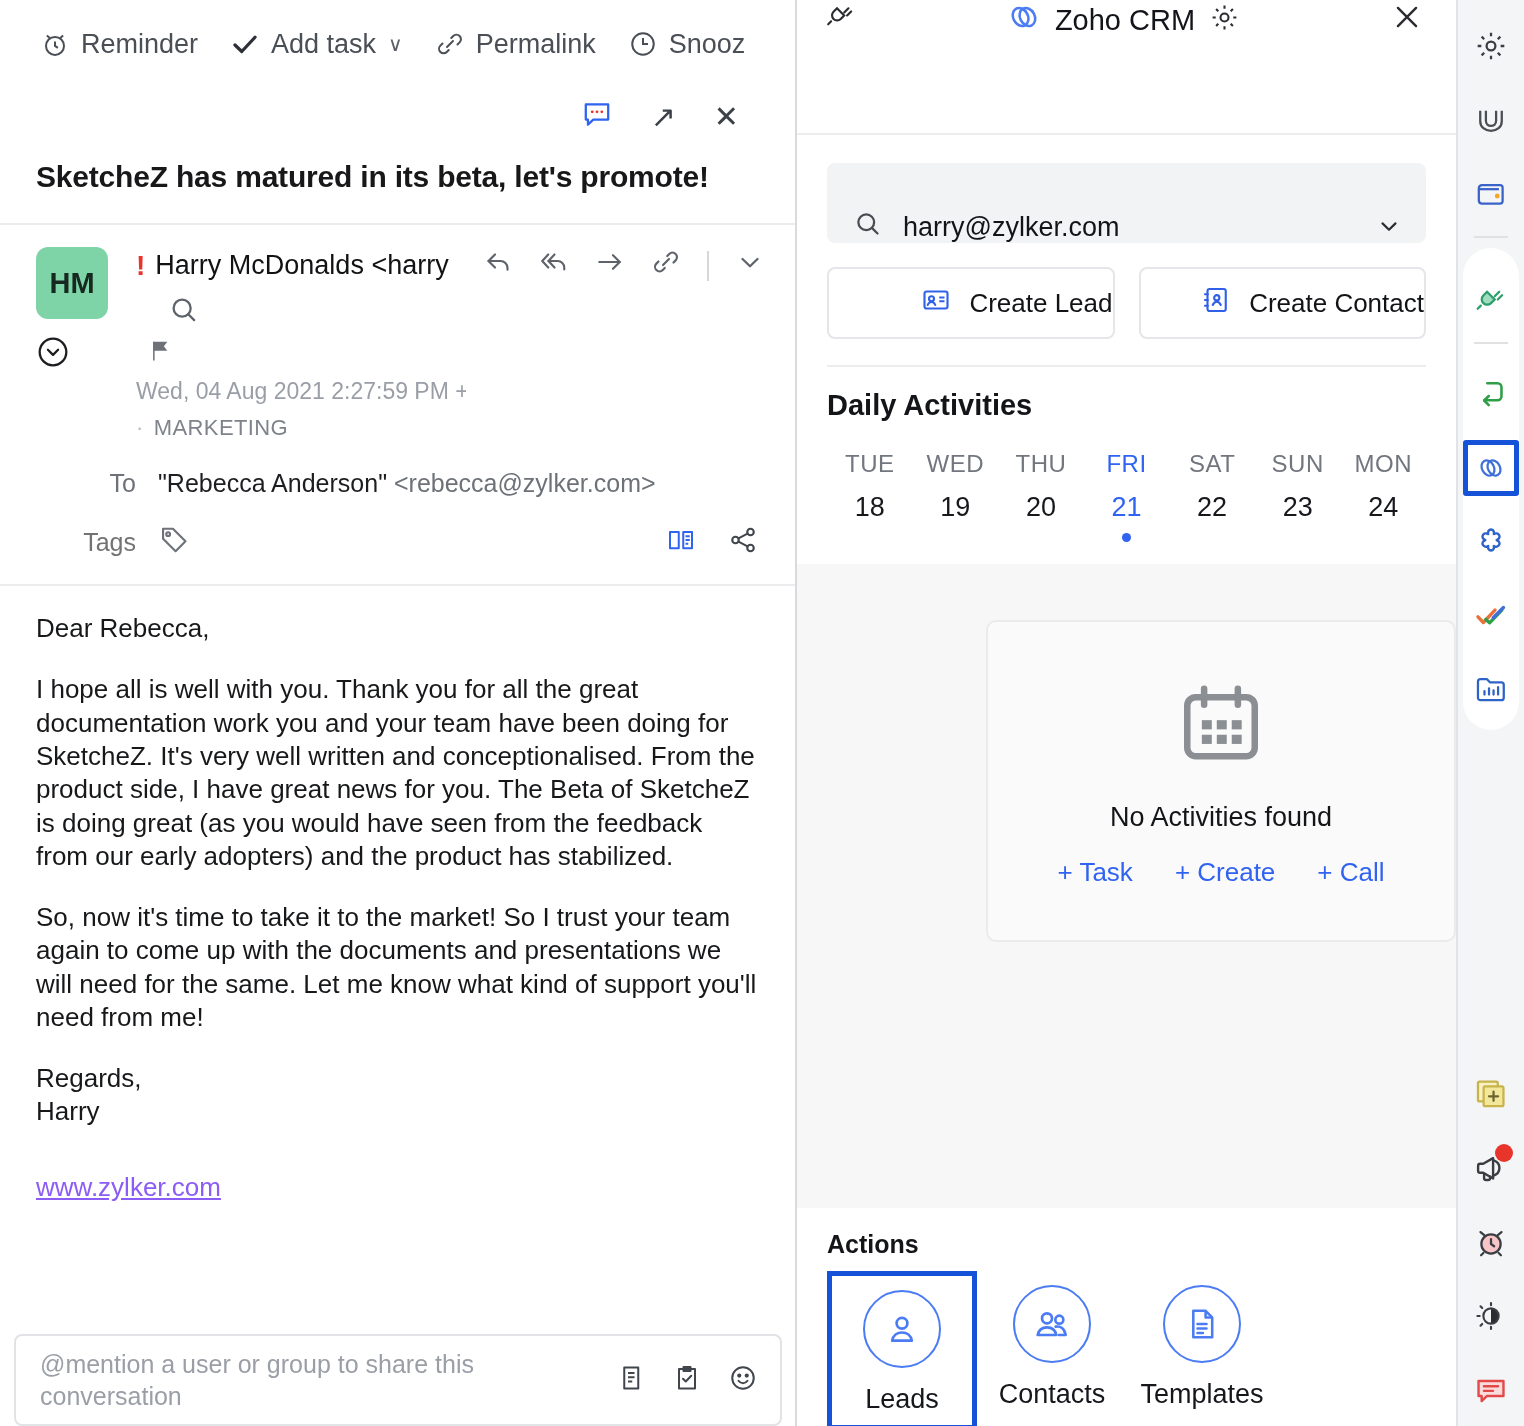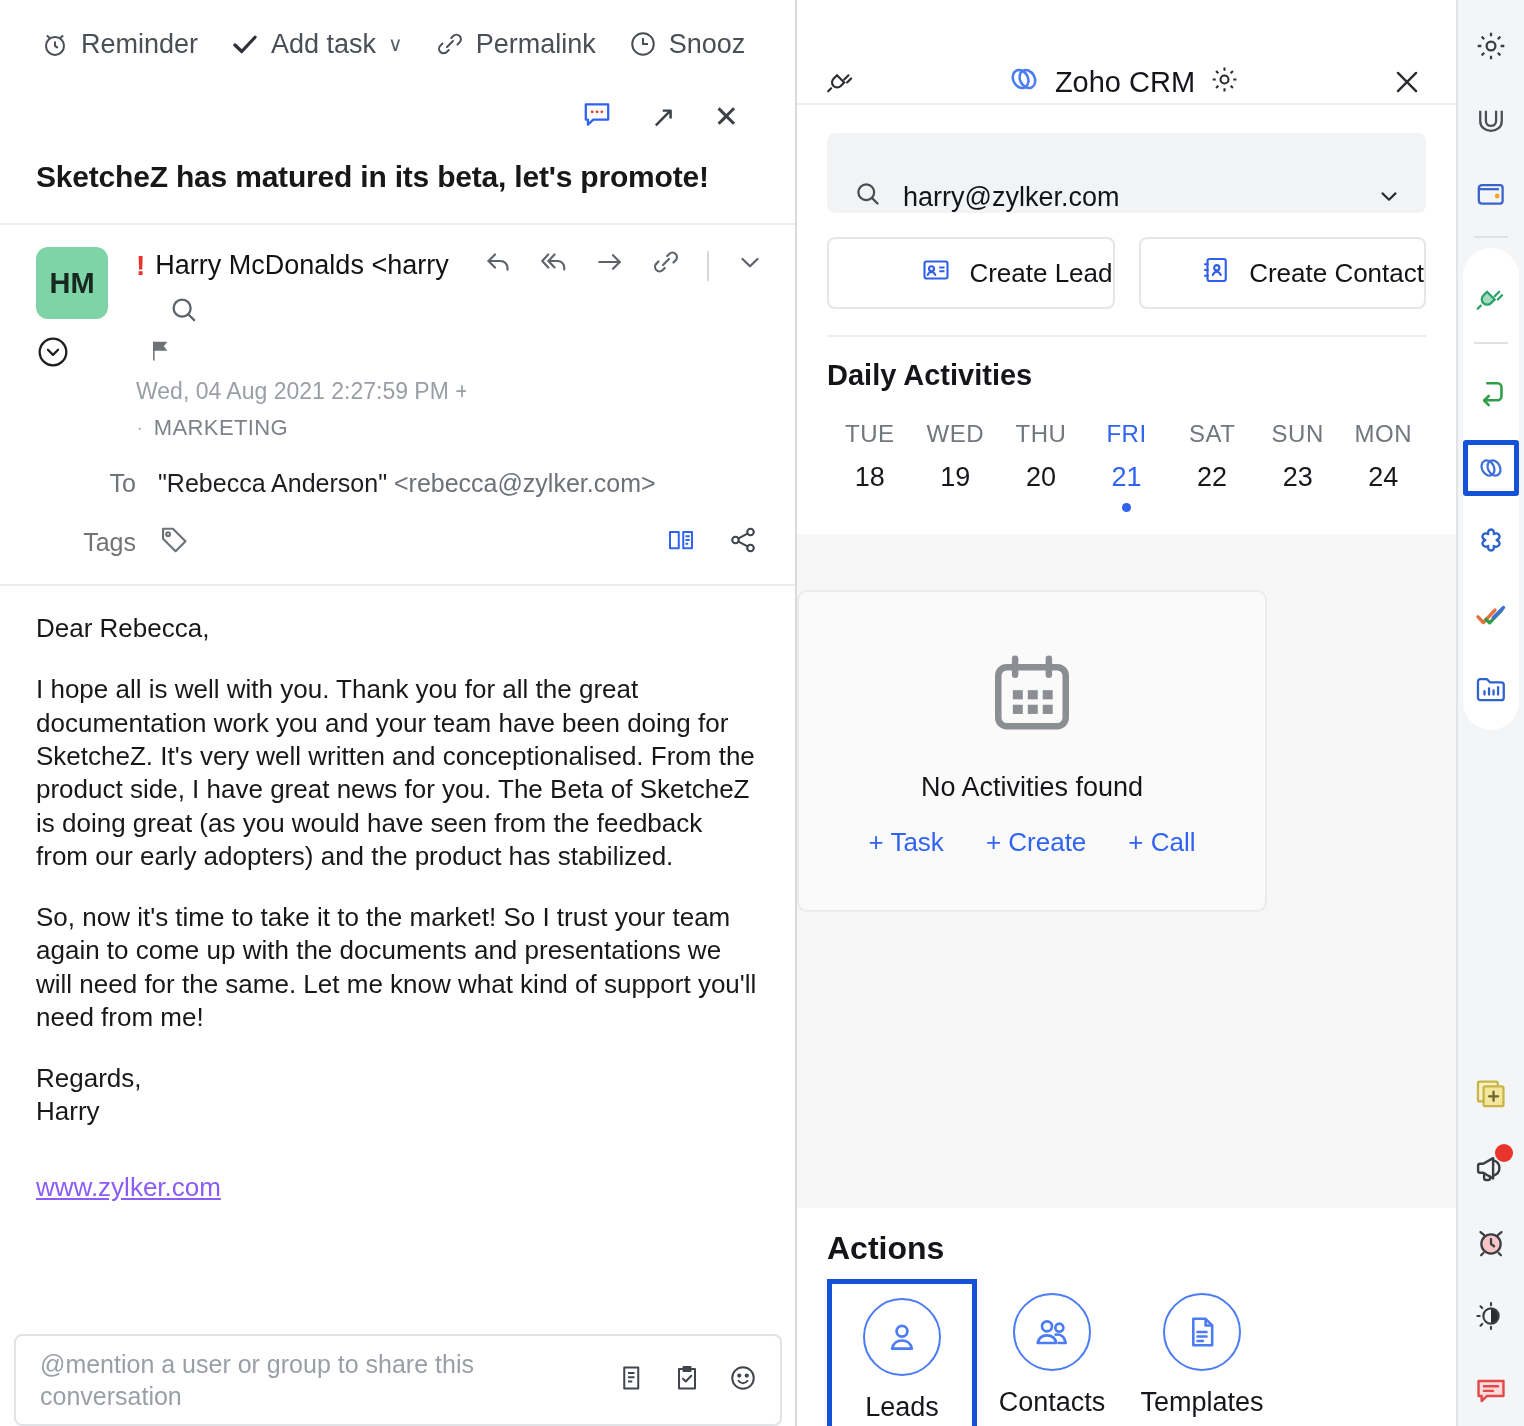--- a/index.html
+++ b/index.html
@@ -120,22 +120,22 @@
   .comment-icons { display:flex; align-items:center; gap:26px; color:#41454c; }
 
   
   .crm-pane {
     width:661px; height:1426px; background:#ffffff;
     display:flex; flex-direction:column;
     border-right:2px solid #e2e3e6;
     position:relative;
   }
   .crm-header {
-    height:105px; flex:none; display:flex; align-items:flex-end;
-    padding:17px 32px 0 28px; border-bottom:2px solid #ededee;
+    height:135px; flex:none; display:flex; align-items:flex-start;
+    padding:0 32px 0 28px; border-bottom:2px solid #ededee;
   }
   .crm-title {
     flex:1; display:flex; align-items:center; justify-content:center; gap:14px;
     font-size:29px; color:#14151a;
   }
   .crm-close { color:#2a2c30; }
 
   .crm-search-wrap { padding:28px 30px 0 30px; flex:none; }
   .crm-search {
     height:80px; background:#f2f3f4; border-radius:8px;
@@ -172,36 +172,36 @@
   .crm-week { display:flex; margin-top:28px; }
   .crm-day { flex:1; text-align:center; }
   .crm-dow { font-size:24px; color:#72767e; letter-spacing:.5px; }
   .crm-dnum { font-size:27px; color:#16181c; margin-top:14px; }
   .crm-day.sel .crm-dow, .crm-day.sel .crm-dnum { color:#2f63f0; }
   .crm-dot { width:9px; height:9px; border-radius:50%; background:#2f63f0; margin:10px auto 0 auto; }
   .crm-dot.hide { visibility:hidden; }
 
   .crm-mid {
     flex:1; background:#f7f7f8; margin-top:22px;
-    display:flex; align-items:flex-start; justify-content:flex-start;
+    display:flex; align-items:flex-start; justify-content:flex-end;
     padding:56px 0 0 0; overflow:hidden;
   }
   .crm-empty {
     width:470px; border:2px solid #eaebec; border-radius:10px;
     background:#fafafa;
     padding:56px 0 52px 0; text-align:center;
   }
   .crm-empty-label { font-size:27px; color:#141519; margin-top:28px; }
   .crm-empty-links {
     display:flex; justify-content:center; gap:42px; margin-top:24px;
     font-size:26px; color:#2f63f0;
   }
 
   .crm-actions { flex:none; background:#fff; padding:22px 30px 0 30px; height:218px; }
-  .crm-actions h3 { font-size:32px; font-weight:bold; color:#141519; }
+  .crm-actions h3 { font-size:25px; font-weight:bold; color:#141519; }
   .crm-action-row { display:flex; margin-top:12px; }
   .crm-action {
     width:150px; padding:14px 0 10px 0; text-align:center;
     display:flex; flex-direction:column; align-items:center;
   }
   .crm-action.hl { border:5px solid #1552d8; }
   .crm-circle {
     width:78px; height:78px; border-radius:50%;
     border:2px solid #4b7cf3;
     display:flex; align-items:center; justify-content:center;

